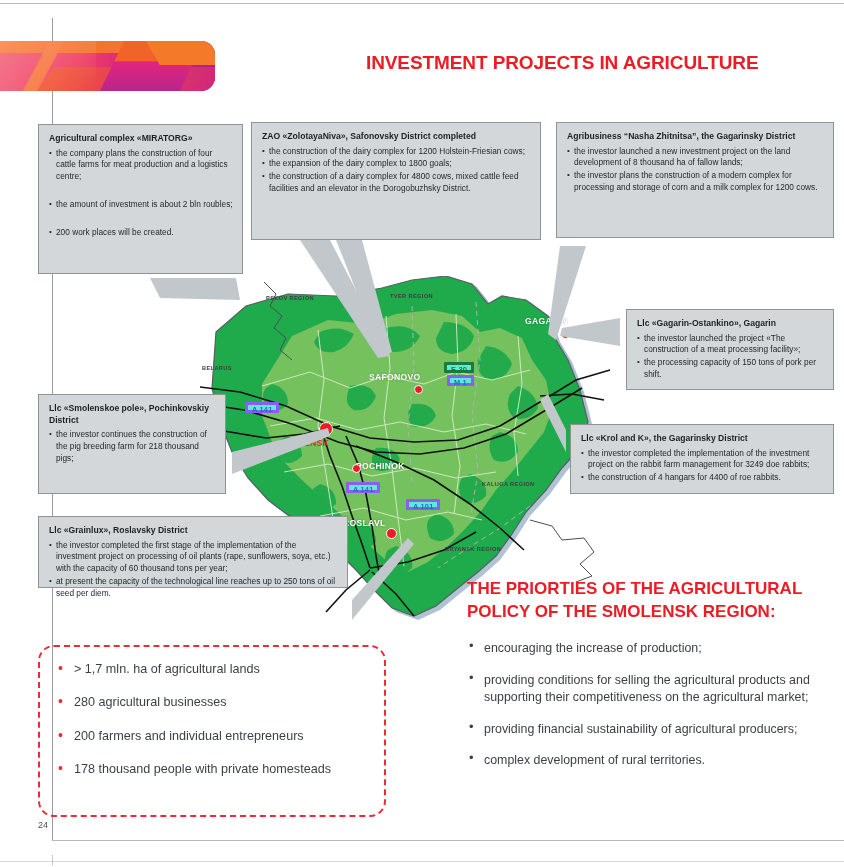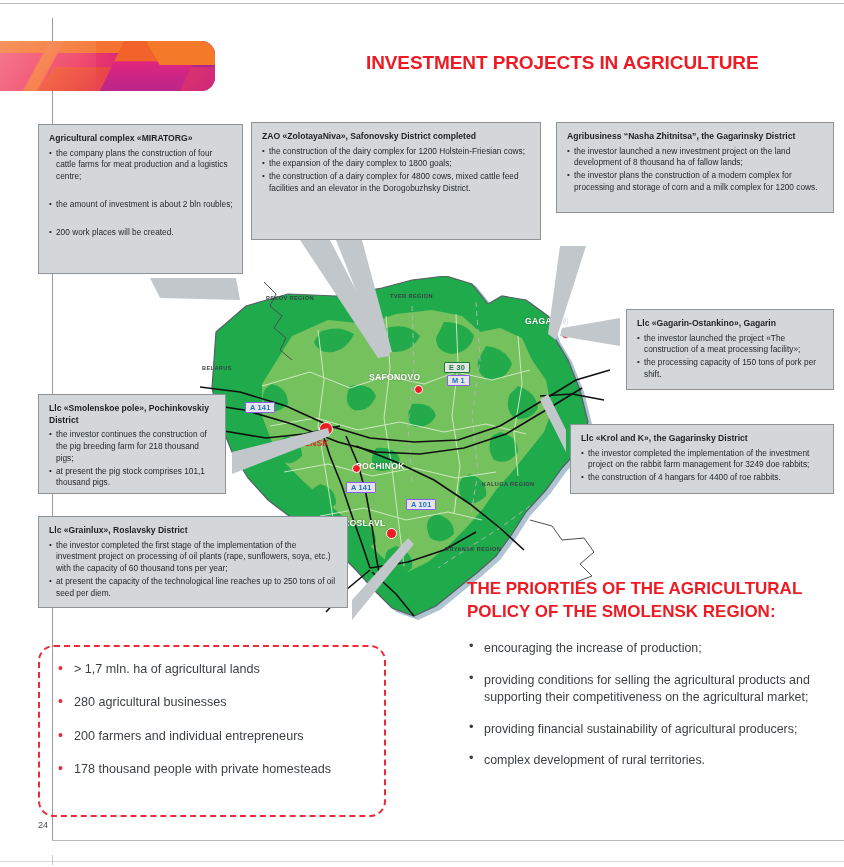--- a/index.html
+++ b/index.html
@@ -51,21 +51,21 @@
   .cbox li:before{content:"\2022";position:absolute;left:0;top:-1px;font-size:8px;color:#24282c;}
   .cbox li.gap{margin-top:16px;}
 
   
   .map{position:absolute;left:200px;top:276px;width:430px;height:370px;}
   .maplbl{position:absolute;font-size:5.6px;letter-spacing:.4px;color:#3b3f45;font-weight:700;}
   .citylbl{position:absolute;font-size:8.6px;font-weight:700;color:#ffffff;letter-spacing:.3px;
            text-shadow:0 0 2px rgba(0,0,0,.35);}
   .citylbl.red{color:#e1252b;text-shadow:none;}
   .dot{position:absolute;border-radius:50%;background:#ed1c24;border:1px solid #ffffff;}
-  .road{position:absolute;box-sizing:border-box;border:1px solid #8b5cf6;background:#e5e5e5;
+  .road{position:absolute;box-sizing:border-box;border:3px solid #8b5cf6;background:#5eead4;
         color:#1f6fc4;font-size:7.4px;font-weight:700;padding:0 4px;line-height:10px;height:11px;
         border-radius:1px;letter-spacing:.2px;}
   .road.e{border-color:#1d7a3c;color:#1d7a3c;}
 
   
   .facts{position:absolute;left:38px;top:645px;width:348px;height:172px;
          border:2px dashed #ed2a35;border-radius:16px;box-sizing:border-box;padding:14px 16px;}
   .facts ul{margin:0;padding:0;list-style:none;}
   .facts li{position:relative;padding-left:18px;font-size:12.6px;color:#3b3f45;
             line-height:1.3;margin-bottom:17px;}
@@ -246,21 +246,21 @@
 
   <div class="cbox" style="left:251px;top:122px;width:290px;height:118px;">
     <div class="hd">ZAO «ZolotayaNiva», Safonovsky District  completed</div>
     <ul>
       <li>the construction of the dairy complex for 1200 Holstein-Friesian cows;</li>
       <li>the expansion of the dairy complex to 1800 goals;</li>
       <li>the construction of a dairy complex for 4800 cows, mixed cattle feed facilities and  an elevator in the Dorogobuzhsky District.</li>
     </ul>
   </div>
 
-  <div class="cbox" style="left:556px;top:122px;width:278px;height:91px;">
+  <div class="cbox" style="left:556px;top:122px;width:278px;height:116px;">
     <div class="hd">Agribusiness “Nasha Zhitnitsa”, the Gagarinsky District</div>
     <ul>
       <li>the investor launched a new investment project on the land development of 8 thousand ha of fallow lands;</li>
       <li>the investor plans the construction of a modern complex for processing and storage of corn and a milk complex for 1200 cows.</li>
     </ul>
   </div>
 
   <div class="cbox" style="left:626px;top:309px;width:208px;height:81px;">
     <div class="hd">Llc «Gagarin-Ostankino», Gagarin</div>
     <ul>
@@ -274,25 +274,24 @@
     <ul>
       <li>the investor completed the implementation of the investment project on the rabbit farm management for 3249 doe rabbits;</li>
       <li>the construction of 4 hangars for  4400 of roe rabbits.</li>
     </ul>
   </div>
 
   <div class="cbox" style="left:38px;top:394px;width:188px;height:100px;">
     <div class="hd">Llc «Smolenskoe pole», Pochinkovskiy District</div>
     <ul>
       <li>the investor continues the construction of the pig breeding farm for 218 thousand pigs;</li>
-      <li>at present the pig stock comprises 101,1 thousand pigs.</li>
-    </ul>
-  </div>
-
-  <div class="cbox" style="left:38px;top:516px;width:310px;height:92px;">
+    </ul>
+  </div>
+
+  <div class="cbox" style="left:38px;top:516px;width:310px;height:72px;">
     <div class="hd">Llc «Grainlux», Roslavsky District</div>
     <ul>
       <li>the investor completed  the first stage of the implementation of the investment project on processing of oil plants (rape, sunflowers, soya, etc.) with the capacity of 60 thousand tons per year;</li>
       <li>at present the capacity of the technological line reaches up to 250 tons of oil seed per diem.</li>
     </ul>
   </div>
 
   <div class="facts">
     <ul>
       <li>&gt; 1,7 mln. ha of agricultural lands</li>

